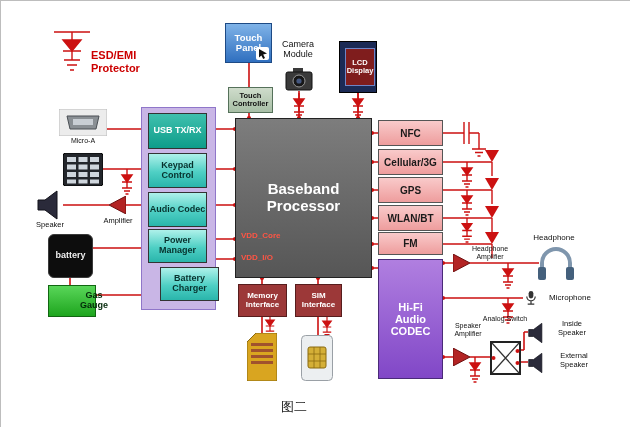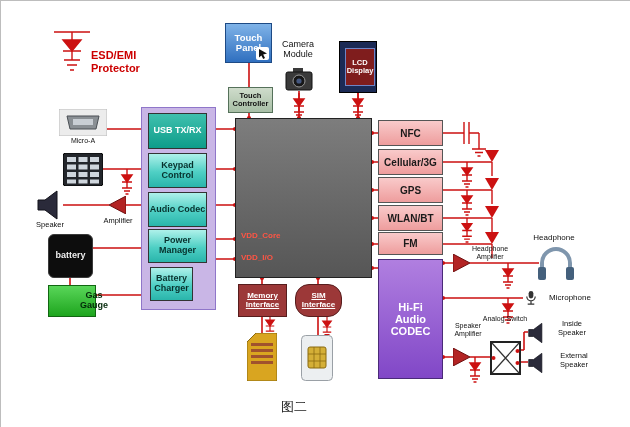--- a/index.html
+++ b/index.html
@@ -5,21 +5,21 @@
   html,body{margin:0;padding:0;background:#fff;}
   #stage{position:relative;width:630px;height:427px;background:#fff;border:1px solid #bdbdbd;
          font-family:"Liberation Sans",sans-serif;overflow:hidden;}
   svg.layer{position:absolute;left:0;top:0;z-index:1;}
   .icon{position:absolute;z-index:2;}
   .box{position:absolute;z-index:2;border:1px solid #333;display:flex;align-items:center;justify-content:center;
        text-align:center;font-weight:bold;line-height:1.1;box-sizing:border-box;}
   .cyan{background:linear-gradient(180deg,#aef1ea 0%,#4ecfc4 55%,#2ab5ab 100%);color:#07312d;font-size:9px;}
   .teal{background:linear-gradient(180deg,#3fc0ae,#0e9d8a);color:#ffffff;font-size:9px;}
   .pink{background:linear-gradient(180deg,#f9caca,#ee9d9d);color:#1a1a1a;font-size:10px;border-color:#555;}
-  .maroon{background:#9c3838;border-color:#571d1d;color:#fff;font-size:8px;text-decoration:underline;}
+  .maroon{background:#9c3838;border-color:#571d1d;color:#fff;font-size:8px;}
   .lbl{position:absolute;z-index:3;font-size:7.5px;color:#111;text-align:center;line-height:1.15;}
   .wire{stroke:#cc1111;stroke-width:1.6;fill:none;}
   .esd{stroke:#cc1111;stroke-width:1.4;fill:none;}
   .esdfill{fill:#cc1111;stroke:#cc1111;}
   #purple-panel{position:absolute;z-index:1;background:#c9b6e6;border:1px solid #8f76c9;}
   #processor{background:linear-gradient(180deg,#7d7d7d,#565656);border:1px solid #222;color:#fff;}
   #codec{background:linear-gradient(180deg,#b07fe0,#8147c7);border:1px solid #4a2a78;color:#fff;font-size:11px;padding:4px;}
   #touch-panel{background:linear-gradient(180deg,#7fb3e8,#2f6fbf);border:1px solid #1d4a85;color:#fff;font-size:9.5px;}
   #touch-controller{background:linear-gradient(180deg,#cfdccb,#a8bfa6);border:1px solid #55715a;color:#111;font-size:7.5px;}
   #lcd{background:#1b2a55;border:1px solid #000;}
@@ -261,45 +261,46 @@
     <circle cx="2.5" cy="16" r="2" fill="#cc1111"></circle>
       <circle cx="26.5" cy="9" r="2" fill="#cc1111"></circle>
       <circle cx="26.5" cy="21" r="2" fill="#cc1111"></circle>
   </svg>
 
   <div id="purple-panel" style="left:140px;top:106px;width:73px;height:201px;"></div>
   <div class="box teal" style="left:147px;top:112px;width:59px;height:36px;">USB TX/RX</div>
   <div class="box cyan" style="left:147px;top:152px;width:59px;height:35px;">Keypad Control</div>
   <div class="box cyan" style="left:147px;top:191px;width:59px;height:35px;">Audio Codec</div>
   <div class="box cyan" style="left:147px;top:228px;width:59px;height:34px;">Power Manager</div>
-  <div class="box cyan" style="left:149px;top:266px;width:43px;height:34px;">Battery Charger</div>
+  <div class="box cyan" style="left:159px;top:266px;width:59px;height:34px;">Battery Charger</div>
 
   <div class="box" id="battery" style="left:47px;top:233px;width:45px;height:44px;">battery</div>
   <div class="box" id="gas-gauge" style="left:47px;top:284px;width:48px;height:32px;">Gas Gauge</div>
 
   <div class="box" id="touch-panel" style="left:224px;top:22px;width:47px;height:40px;">
     <span>Touch Panel</span>
     <svg style="position:absolute;right:2px;bottom:2px;" width="13" height="13" viewBox="0 0 13 13">
       <rect x="0" y="0" width="13" height="13" rx="2" fill="#fff"></rect>
         <path d="M3,2 L11,6.5 L7.2,7.4 L9,11 L7.2,12 L5.4,8.4 L3,10.6 Z" fill="#111"></path>
     </svg>
   </div>
   <div class="box" id="touch-controller" style="left:227px;top:86px;width:45px;height:26px;">Touch Controller</div>
   <div class="lbl" style="left:270px;top:38px;width:54px;font-size:9px;">Camera Module</div>
   <div class="box" id="lcd" style="left:338px;top:40px;width:38px;height:52px;">
     <div class="screen">LCD Display</div>
   </div>
 
   <div class="box" id="processor" style="left:234px;top:117px;width:137px;height:160px;align-items:flex-start;">
+    <div style="width:100%;margin-top:62px;font-size:15px;">Baseband Processor</div>
     <div id="vdd-core" style="left:5px;top:113px;">VDD_Core</div>
     <div id="vdd-io" style="left:5px;top:135px;">VDD_I/O</div>
   </div>
 
   <div class="box maroon" style="left:237px;top:283px;width:49px;height:33px;">Memory Interface</div>
-  <div class="box maroon" style="left:294px;top:283px;width:47px;height:33px;border-radius:14px;">SIM Interface</div>
+  <div class="box maroon" style="left:294px;top:283px;width:47px;height:33px;">SIM Interface</div>
 
   <div class="box pink" style="left:377px;top:119px;width:65px;height:26px;">NFC</div>
   <div class="box pink" style="left:377px;top:148px;width:65px;height:26px;">Cellular/3G</div>
   <div class="box pink" style="left:377px;top:176px;width:65px;height:26px;">GPS</div>
   <div class="box pink" style="left:377px;top:204px;width:65px;height:26px;">WLAN/BT</div>
   <div class="box pink" style="left:377px;top:231px;width:65px;height:23px;">FM</div>
 
   <div class="box" id="codec" style="left:377px;top:258px;width:65px;height:120px;">Hi-Fi Audio CODEC</div>
 
   <div class="lbl" style="left:34px;top:220px;width:30px;">Speaker</div>

